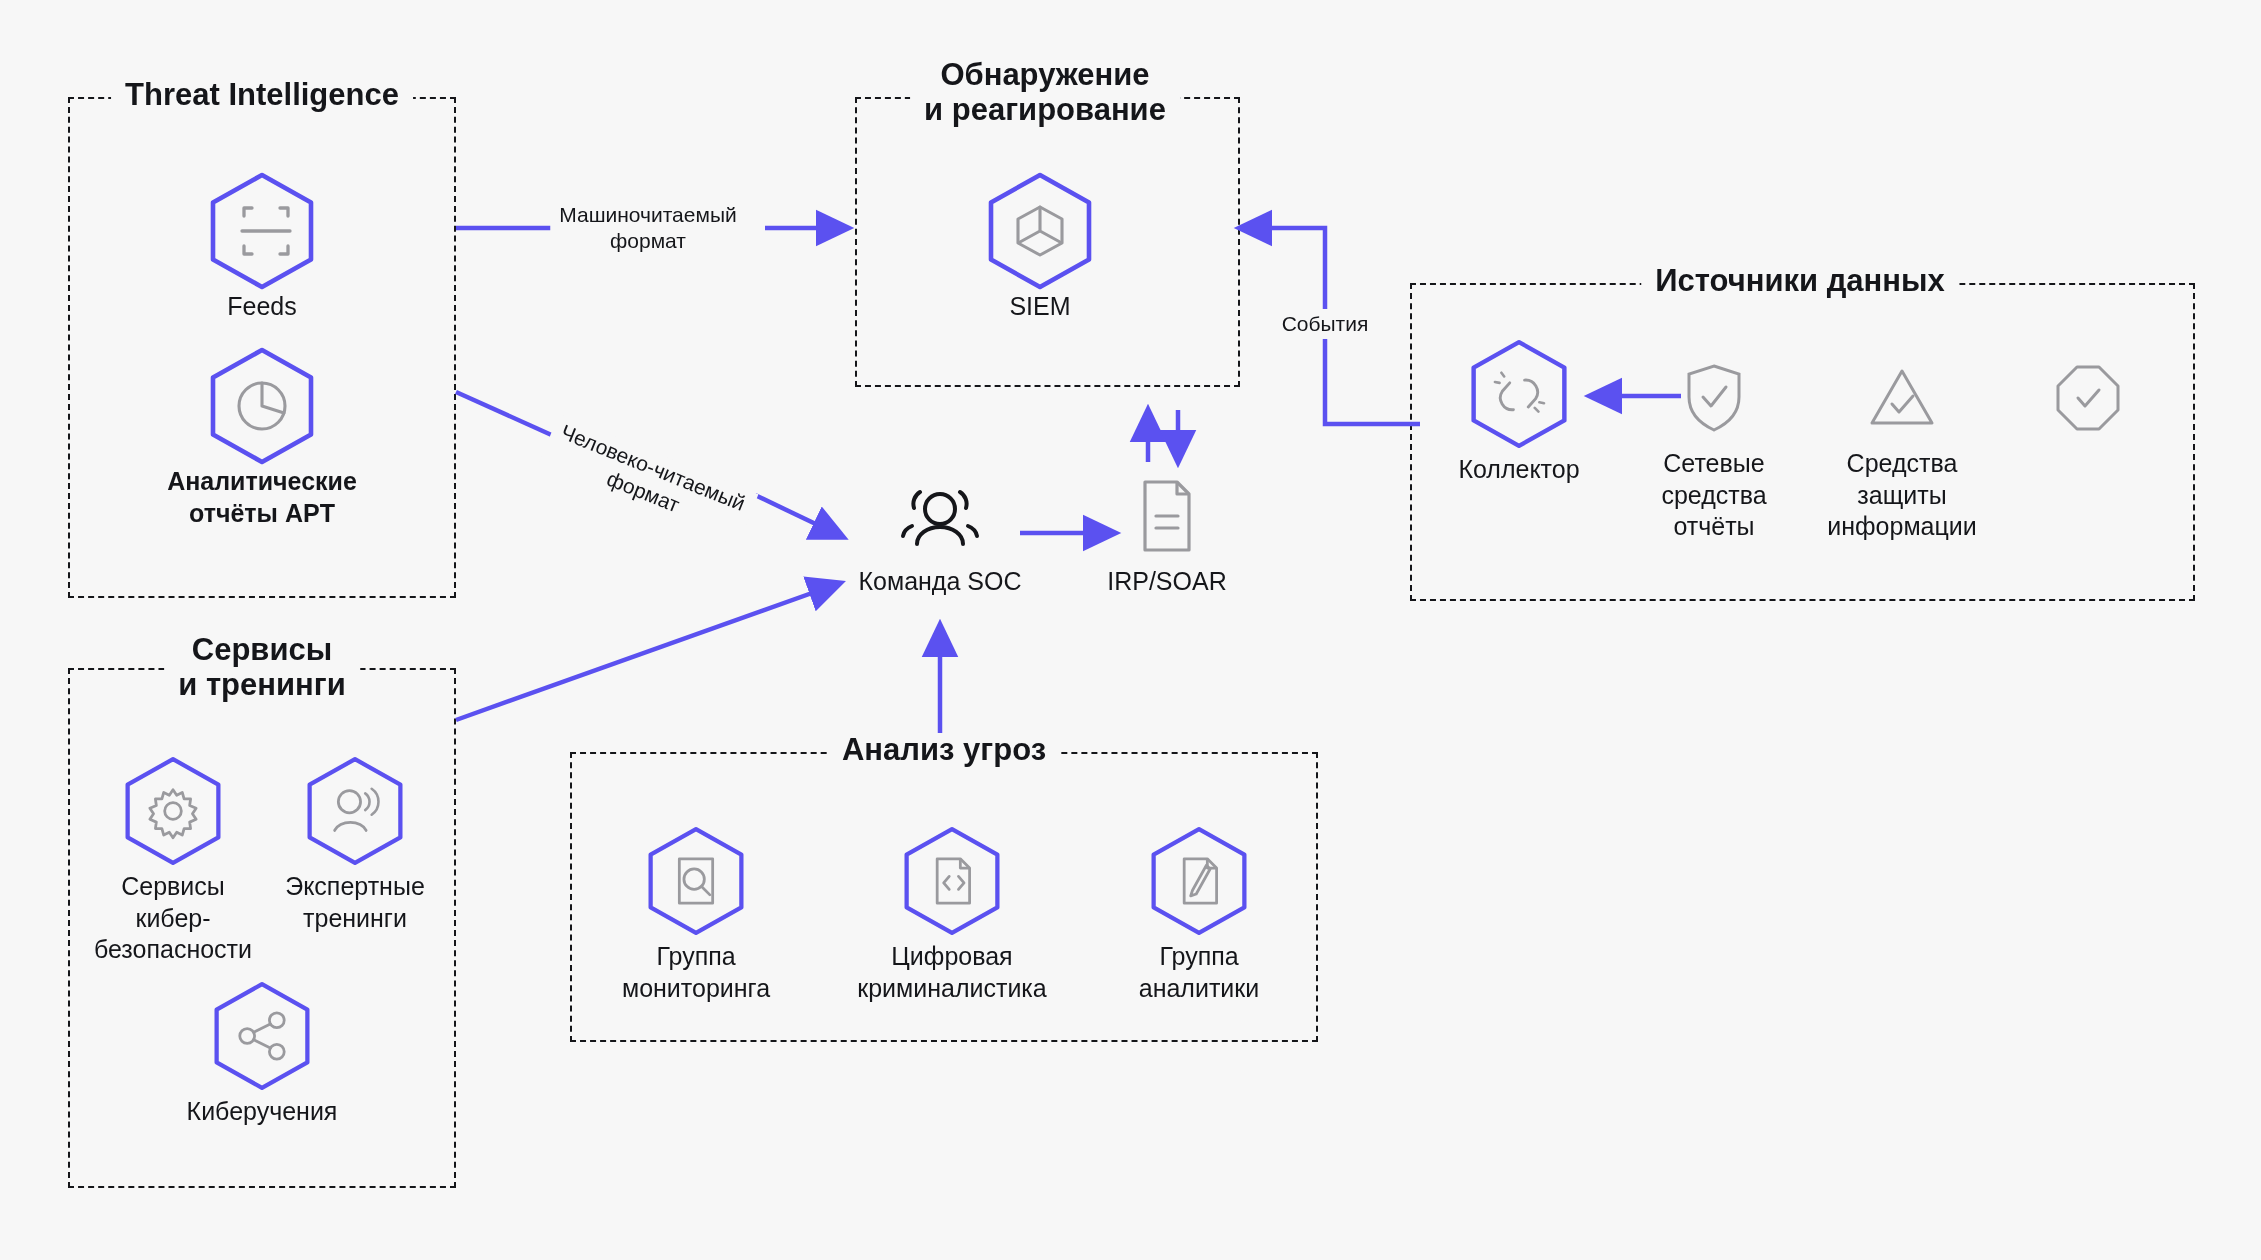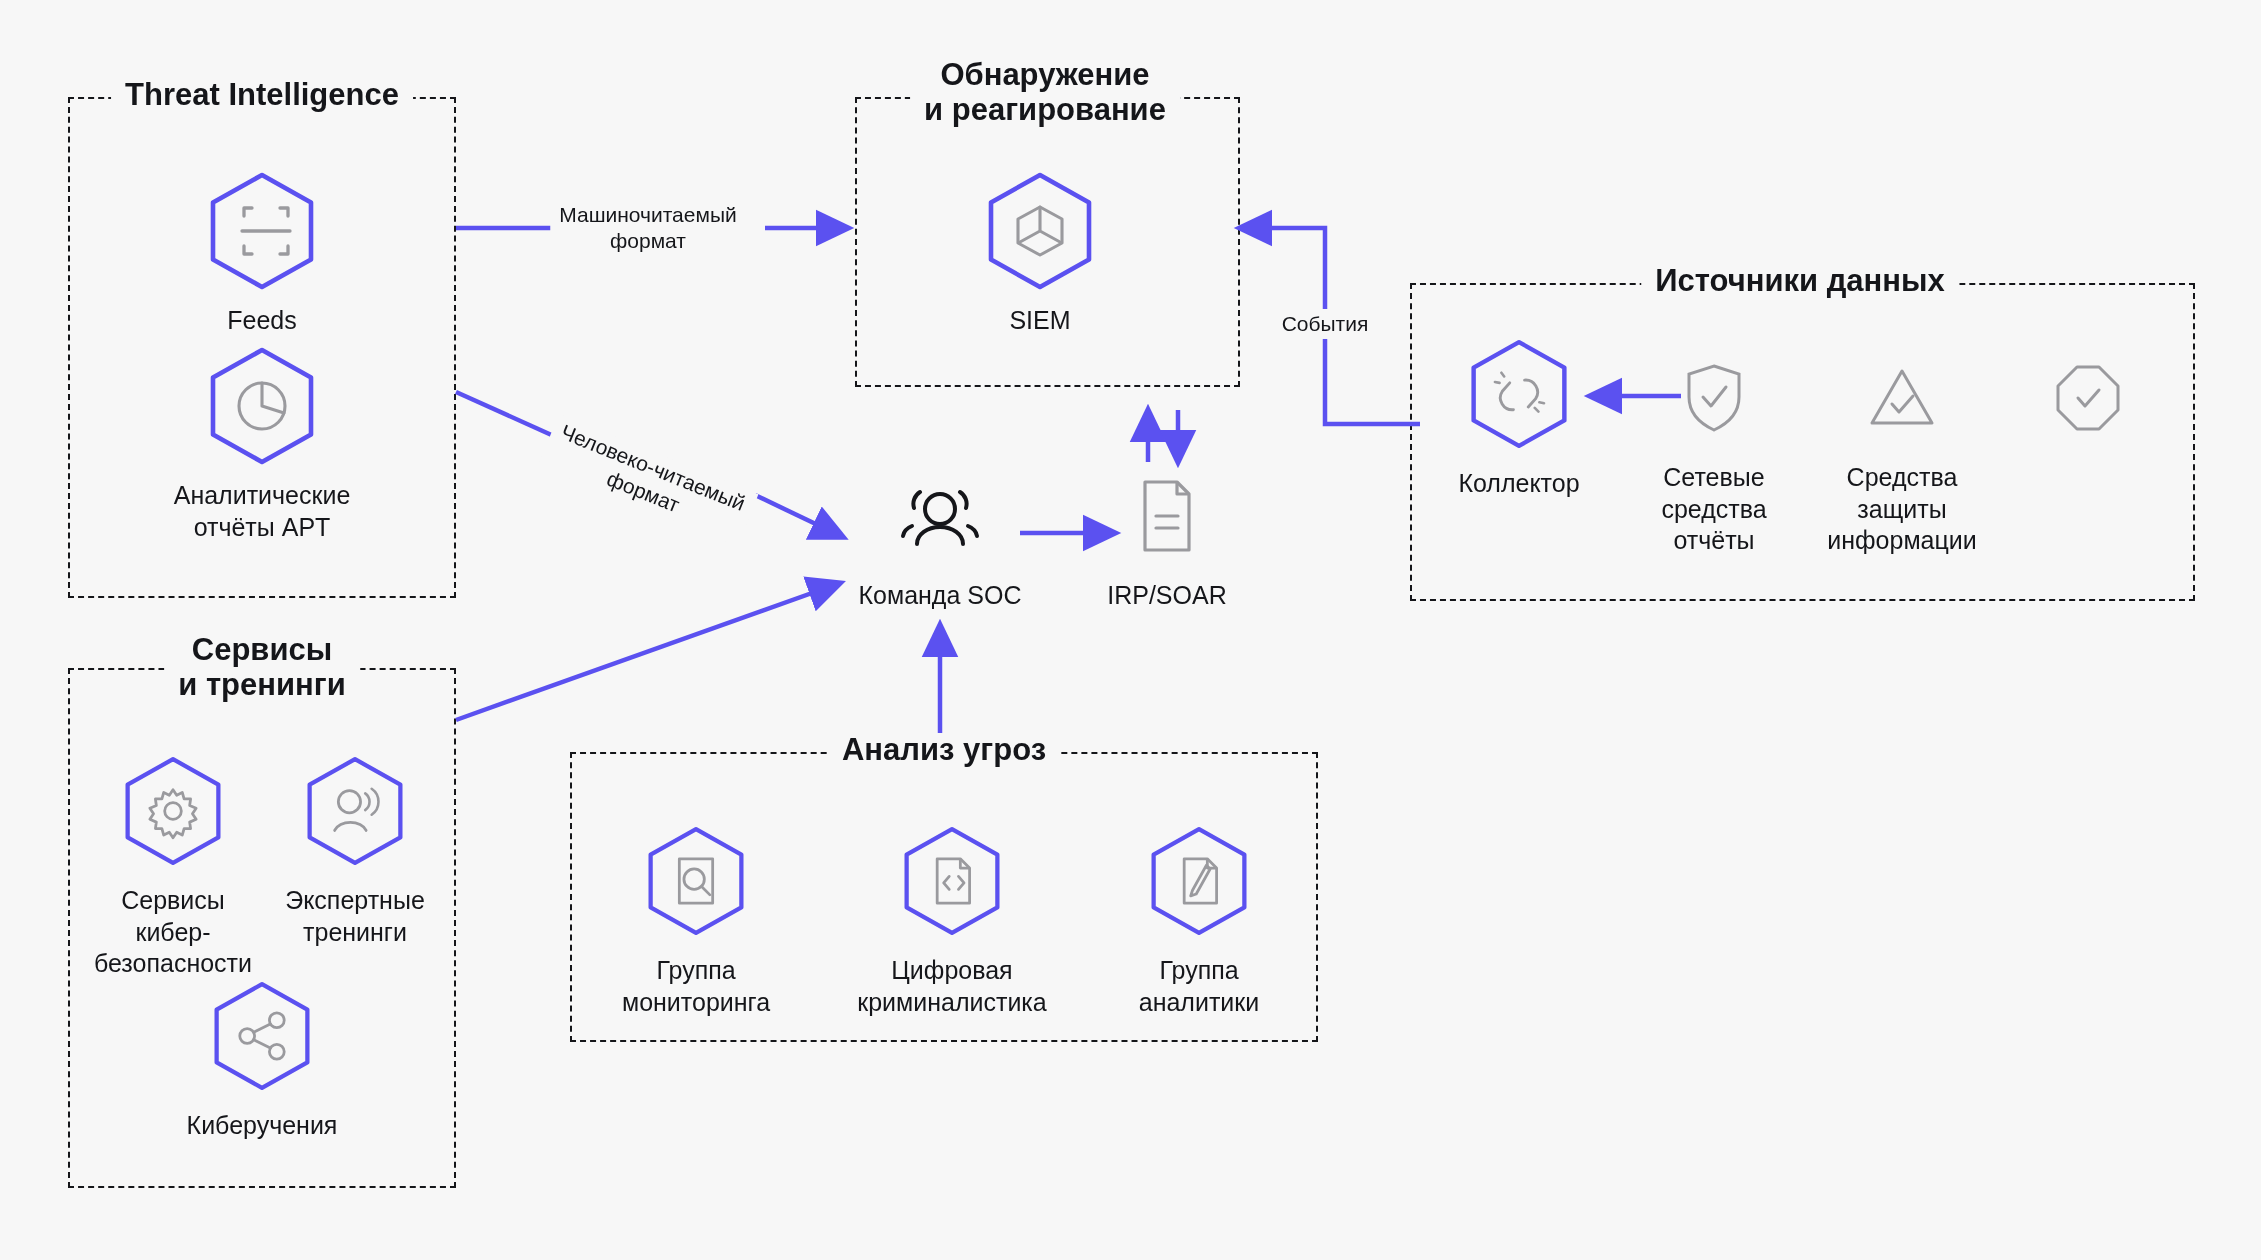--- a/index.html
+++ b/index.html
@@ -43,21 +43,21 @@
     width:260px;
     z-index:5;
   }
   .node .glyph{
     height:112px;
     display:flex;
     align-items:center;
     justify-content:center;
   }
   .node .caption{
-    margin-top:18px;
+    margin-top:4px;
     font-size:25px;
     line-height:1.26;
     white-space:pre-line;
     color:#15161a;
   }
   .node.plain .glyph{height:92px;}
 
   
   .edge-label{
     position:absolute;
@@ -117,21 +117,21 @@
     <div class="glyph">
       <svg class="iconsvg" width="108" height="118" viewBox="0 0 108 118">
         <polygon points="54,3 103,30.5 103,87.5 54,115 5,87.5 5,30.5" fill="none" stroke="#5b51f0" stroke-width="4.6" stroke-linejoin="round"></polygon>
         <path d="M36,44 L36,36 L44,36 M72,36 L80,36 L80,44 M80,74 L80,82 L72,82 M44,82 L36,82 L36,74" fill="none" stroke="#9a9a9e" stroke-width="3.3" stroke-linecap="round" stroke-linejoin="round"></path>
         <line x1="34" y1="59" x2="82" y2="59" stroke="#9a9a9e" stroke-width="3.3" stroke-linecap="round"></line>
       </svg>
     </div>
     <div class="caption">Feeds</div>
   </div>
 
-  <div class="node" style="left:262px;top:350px;">
+  <div class="node" style="left:262px;top:350px;font-weight:bold;">
     <div class="glyph">
       <svg class="iconsvg" width="108" height="118" viewBox="0 0 108 118">
         <polygon points="54,3 103,30.5 103,87.5 54,115 5,87.5 5,30.5" fill="none" stroke="#5b51f0" stroke-width="4.6" stroke-linejoin="round"></polygon>
         <circle cx="54" cy="59" r="23" fill="none" stroke="#9a9a9e" stroke-width="3.1"></circle>
         <path d="M54,59 L54,36 M54,59 L76,66" fill="none" stroke="#9a9a9e" stroke-width="3.1" stroke-linecap="round"></path>
       </svg>
     </div>
     <div class="caption">Аналитические
 отчёты APT</div>
   </div>

